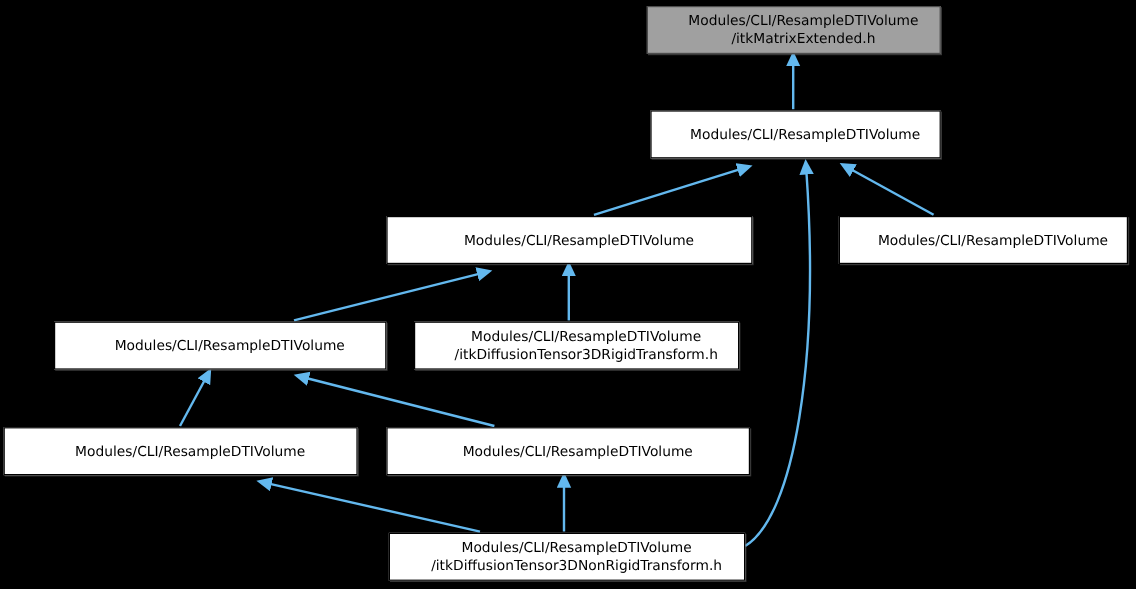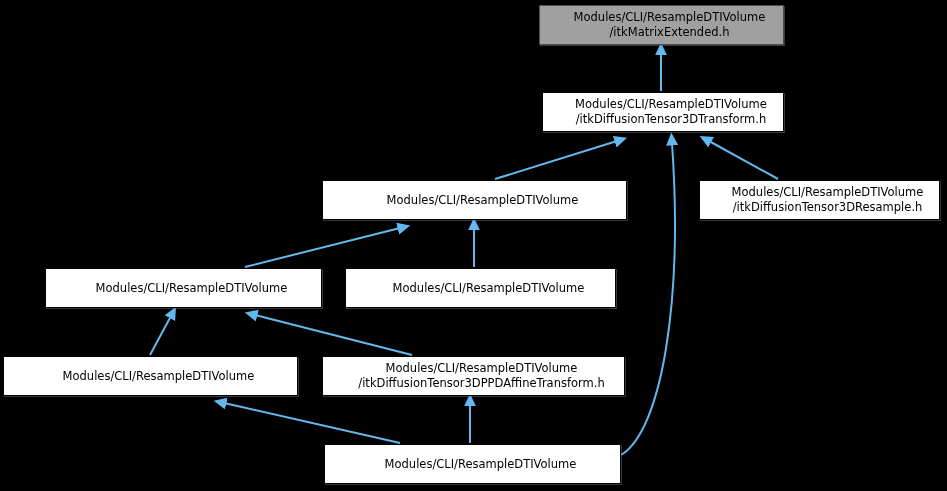--- a/index.html
+++ b/index.html
@@ -102,46 +102,45 @@
     </g>
   </svg>
 
   <div class="node root" style="left: 539px; top: 5px; width: 245px; height: 40px;">
     <span class="line1">Modules/CLI/ResampleDTIVolume</span>
     <span class="line2">/itkMatrixExtended.h</span>
   </div>
 
   <div class="node" style="left: 542px; top: 92px; width: 242px; height: 40px;">
     <span class="line1">Modules/CLI/ResampleDTIVolume</span>
-    <span class="line2">/itkDiffusionTensor3DTransform.h</span>
   </div>
 
   <div class="node" style="left: 322px; top: 180px; width: 305px; height: 40px;">
     <span class="line1">Modules/CLI/ResampleDTIVolume</span>
   </div>
 
   <div class="node" style="left: 699px; top: 180px; width: 241px; height: 40px;">
     <span class="line1">Modules/CLI/ResampleDTIVolume</span>
-    <span class="line2">/itkDiffusionTensor3DResample.h</span>
   </div>
 
   <div class="node" style="left: 45px; top: 268px; width: 277px; height: 40px;">
     <span class="line1">Modules/CLI/ResampleDTIVolume</span>
   </div>
 
   <div class="node" style="left: 345px; top: 268px; width: 271px; height: 40px;">
     <span class="line1">Modules/CLI/ResampleDTIVolume</span>
+    <span class="line2">/itkDiffusionTensor3DRigidTransform.h</span>
   </div>
 
   <div class="node" style="left: 3px; top: 356px; width: 295px; height: 40px;">
     <span class="line1">Modules/CLI/ResampleDTIVolume</span>
   </div>
 
   <div class="node" style="left: 322px; top: 356px; width: 303px; height: 40px;">
     <span class="line1">Modules/CLI/ResampleDTIVolume</span>
-    <span class="line2">/itkDiffusionTensor3DPPDAffineTransform.h</span>
   </div>
 
   <div class="node" style="left: 324px; top: 444px; width: 297px; height: 40px;">
     <span class="line1">Modules/CLI/ResampleDTIVolume</span>
+    <span class="line2">/itkDiffusionTensor3DNonRigidTransform.h</span>
   </div>
 
 </div>
 
 </body></html>

